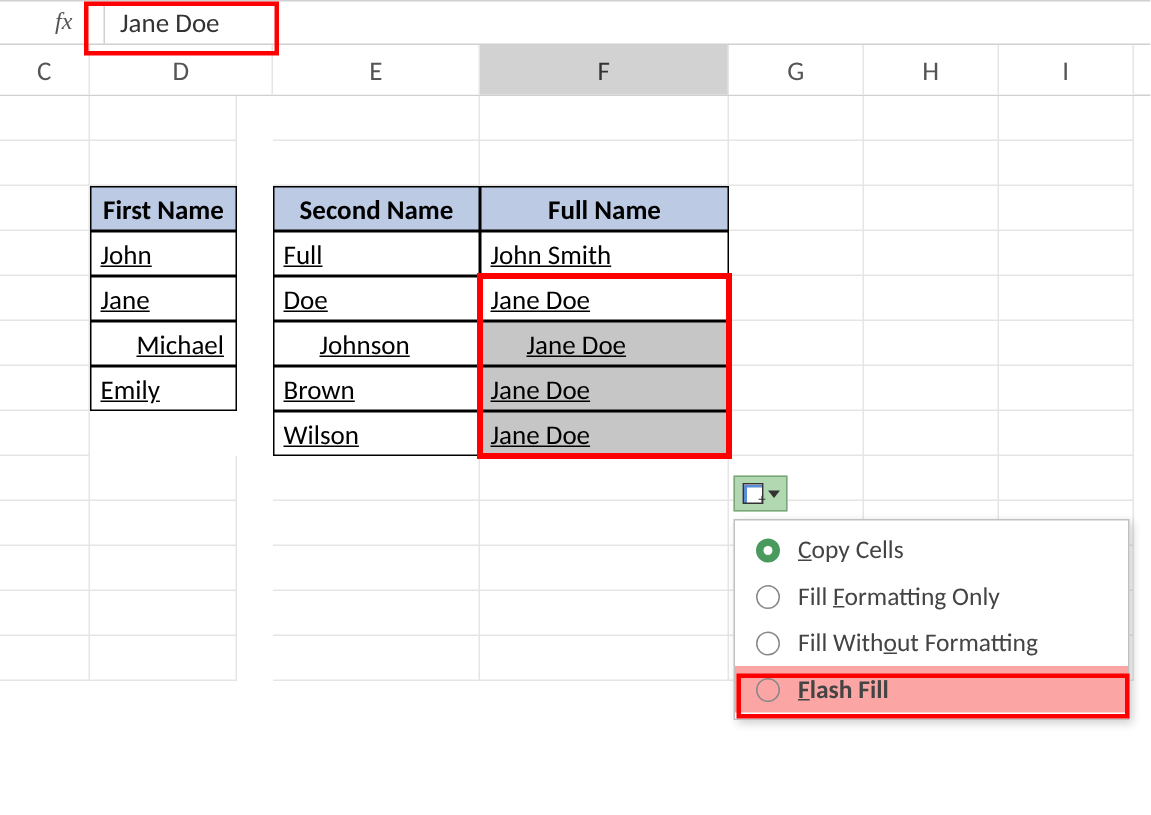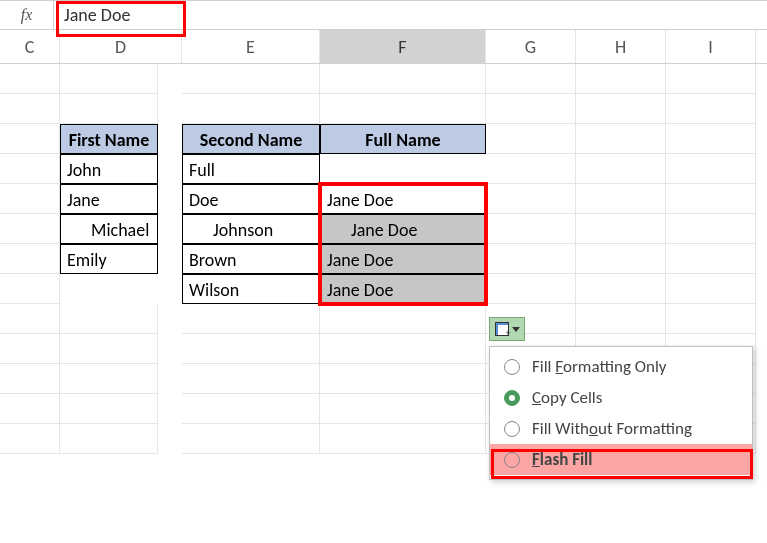--- a/index.html
+++ b/index.html
@@ -26,20 +26,21 @@
   .fx-btn {
     width: 54px;
     display: flex;
     align-items: center;
     justify-content: center;
     border-right: 1px solid #d0d0d0;
     font-style: italic;
     font-size: 16px;
     color: #555;
     font-family: "Times New Roman", serif;
+    margin-left: 16px;
   }
   .formula-input {
     padding: 0 10px;
     display: flex;
     align-items: center;
     font-size: 18px;
     color: #333;
     width: 130px;
   }
   .highlight-formula {
@@ -118,20 +119,21 @@
   
   .tbl-header {
     background: #bccae4;
     font-weight: bold;
     text-align: center;
     border: 1px solid #000;
   }
   .tbl-cell {
     border: 1px solid #000;
     background: #fff;
+    text-decoration: underline;
   }
   .tbl-cell.shaded { background: #c6c6c6; }
 
   
   .selection-box {
     position: absolute;
     left: 318px;
     top: 118px;
     width: 170px;
     height: 124px;
@@ -268,20 +270,21 @@
   <div class="cell cD r3 tbl-header">First Name</div>
   <div class="cell cE r3 tbl-header">Second Name</div>
   <div class="cell cF r3 tbl-header">Full Name</div>
   <div class="cell cG r3"></div>
   <div class="cell cH r3"></div>
   <div class="cell cI r3"></div>
 
   <div class="cell cC r4"></div>
   <div class="cell cD r4 tbl-cell">John</div>
   <div class="cell cE r4 tbl-cell">Full</div>
+  <div class="cell cF r4 tbl-cell">John Smith</div>
   <div class="cell cG r4"></div>
   <div class="cell cH r4"></div>
   <div class="cell cI r4"></div>
 
   <div class="cell cC r5"></div>
   <div class="cell cD r5 tbl-cell">Jane</div>
   <div class="cell cE r5 tbl-cell">Doe</div>
   <div class="cell cF r5 tbl-cell">Jane Doe</div>
   <div class="cell cG r5"></div>
   <div class="cell cH r5"></div>
@@ -352,28 +355,28 @@
 
   <div class="selection-box"></div>
 
   <div class="autofill-tag">
     <span class="mini-icon"></span>
     <span class="caret"></span>
   </div>
 
   <div class="autofill-menu">
     <div class="menu-item">
-      <span class="radio"></span>
-      <span>Fill <span class="underline-letter">F</span>ormatting Only</span>
-    </div>
-    <div class="menu-item">
       <span class="radio filled">
           <span class="inner"></span>
         </span>
       <span><span class="underline-letter">C</span>opy Cells</span>
+    </div>
+    <div class="menu-item">
+      <span class="radio"></span>
+      <span>Fill <span class="underline-letter">F</span>ormatting Only</span>
     </div>
     <div class="menu-item">
       <span class="radio"></span>
       <span>Fill With<span class="underline-letter">o</span>ut Formatting</span>
     </div>
     <div class="menu-item sel-bg">
       <span class="radio"></span>
       <span><span class="underline-letter">F</span>lash Fill</span>
     </div>
   </div>

